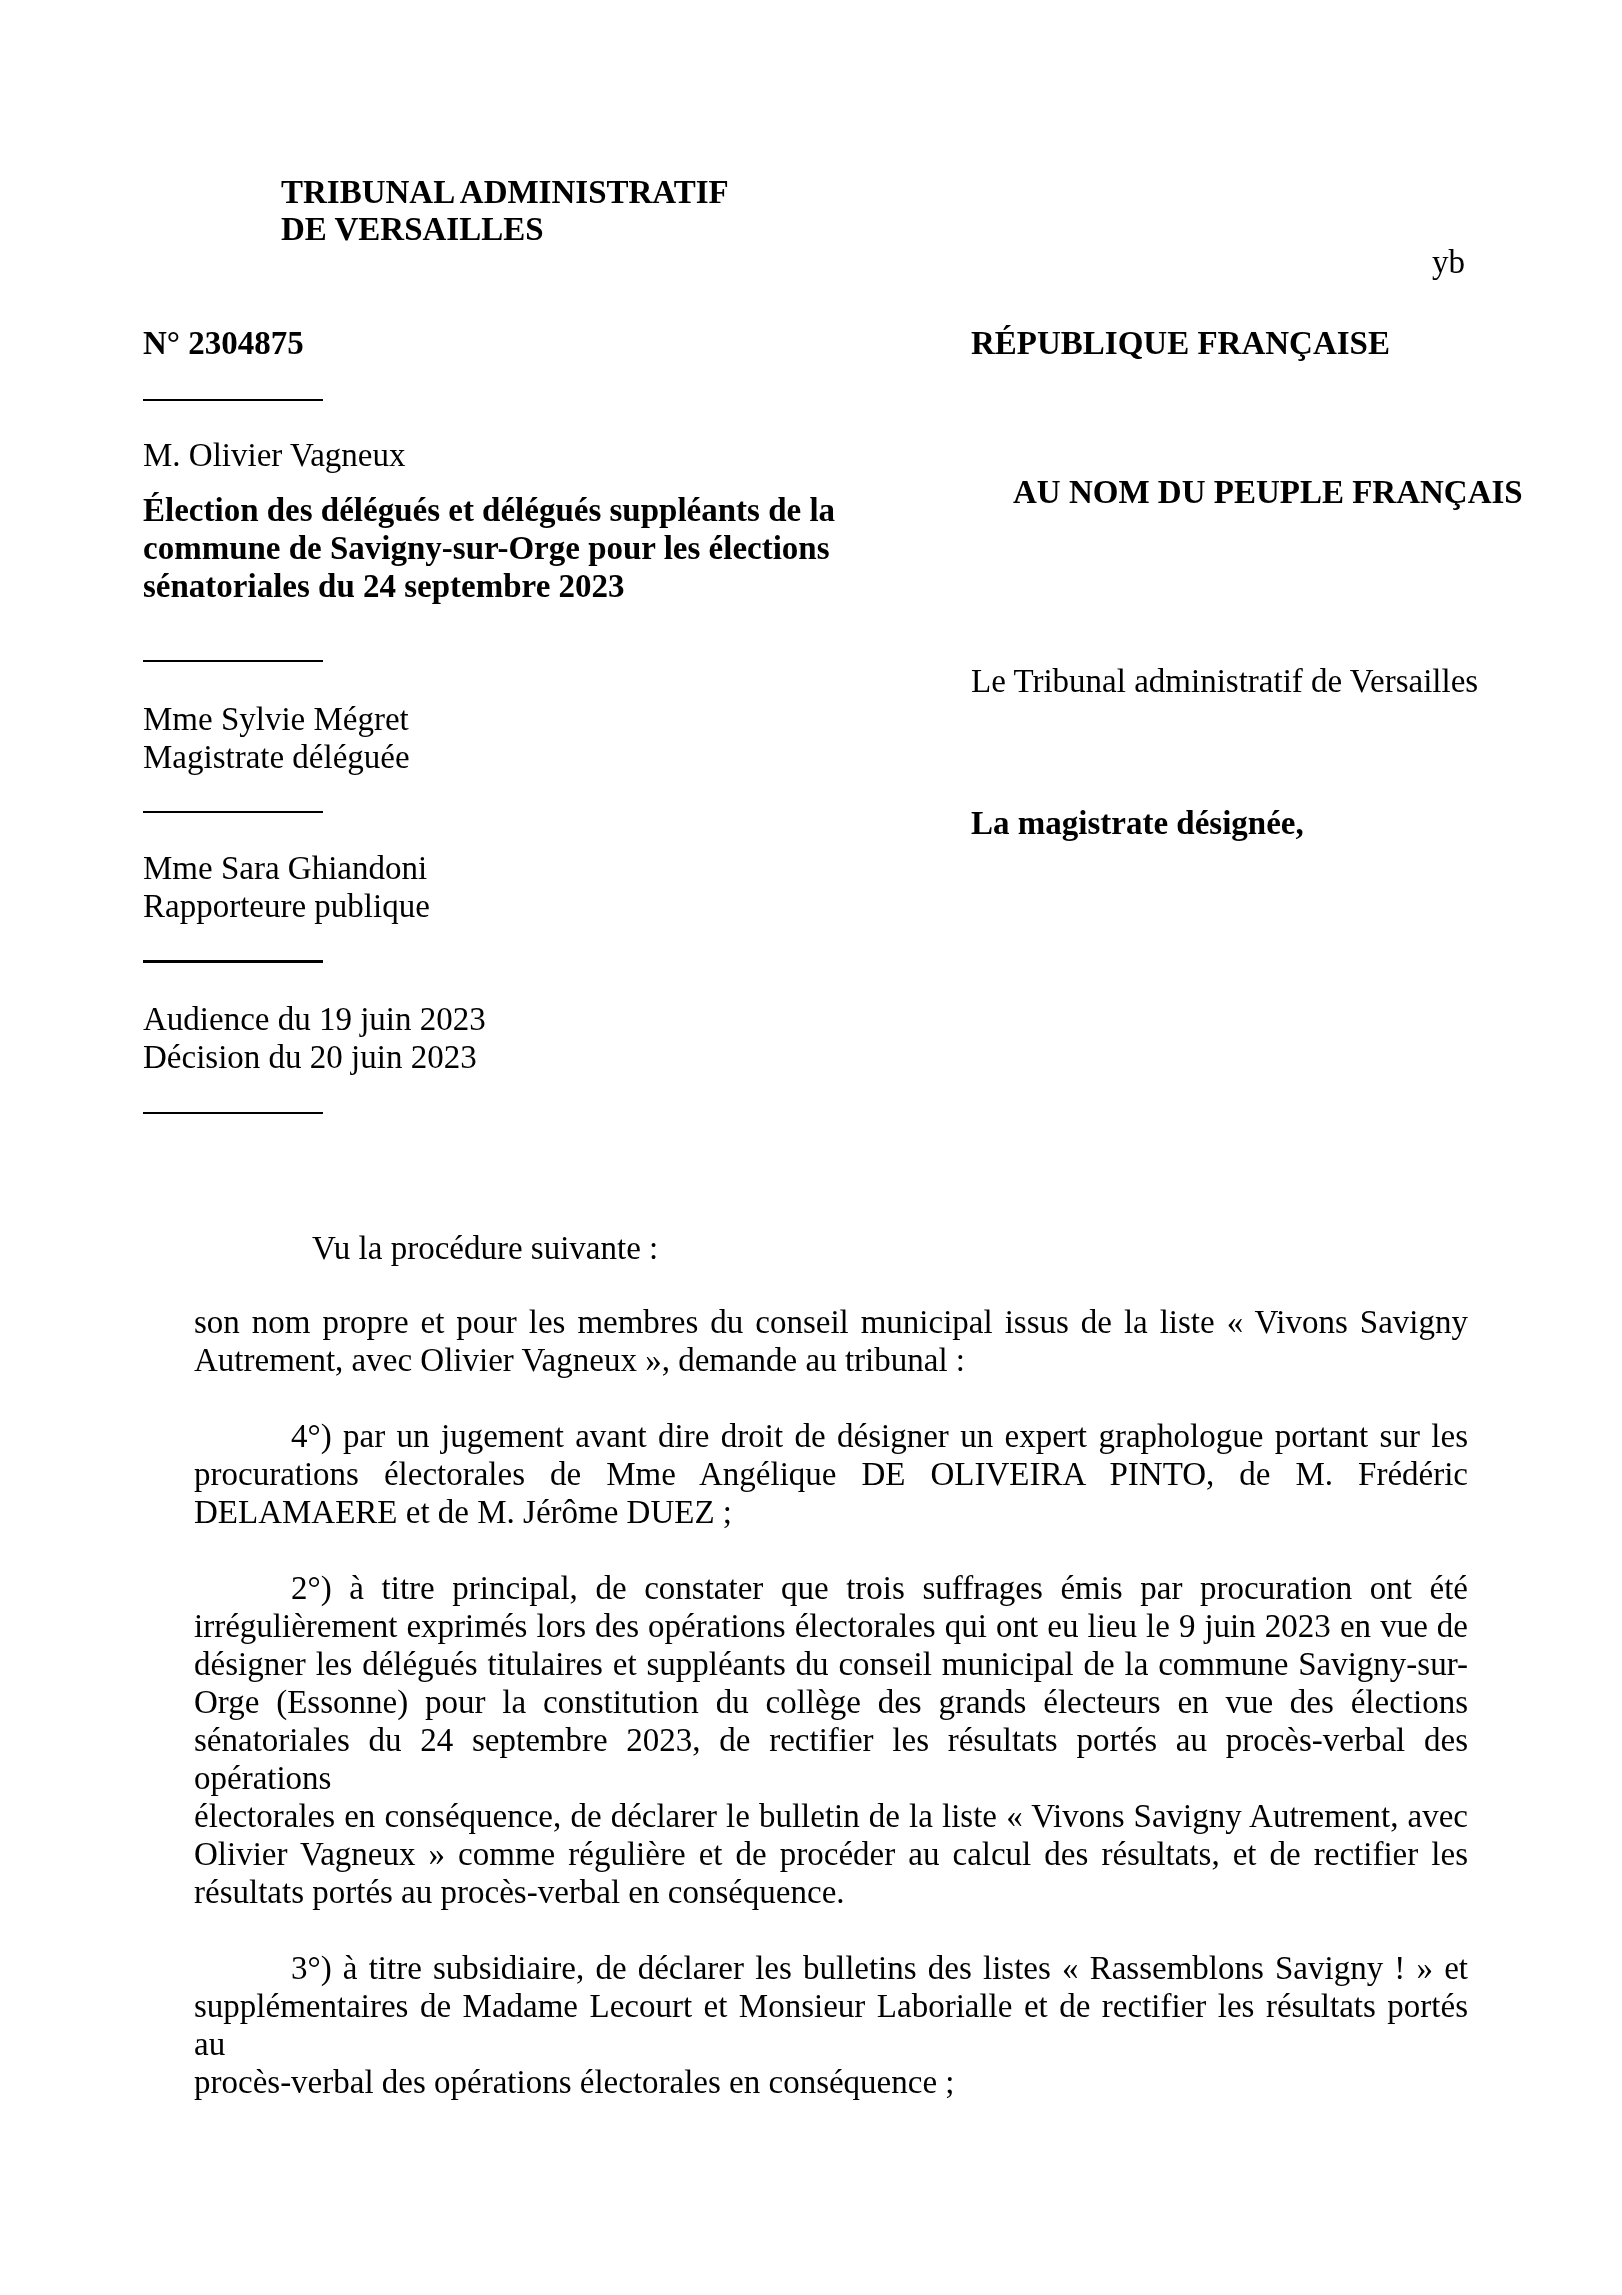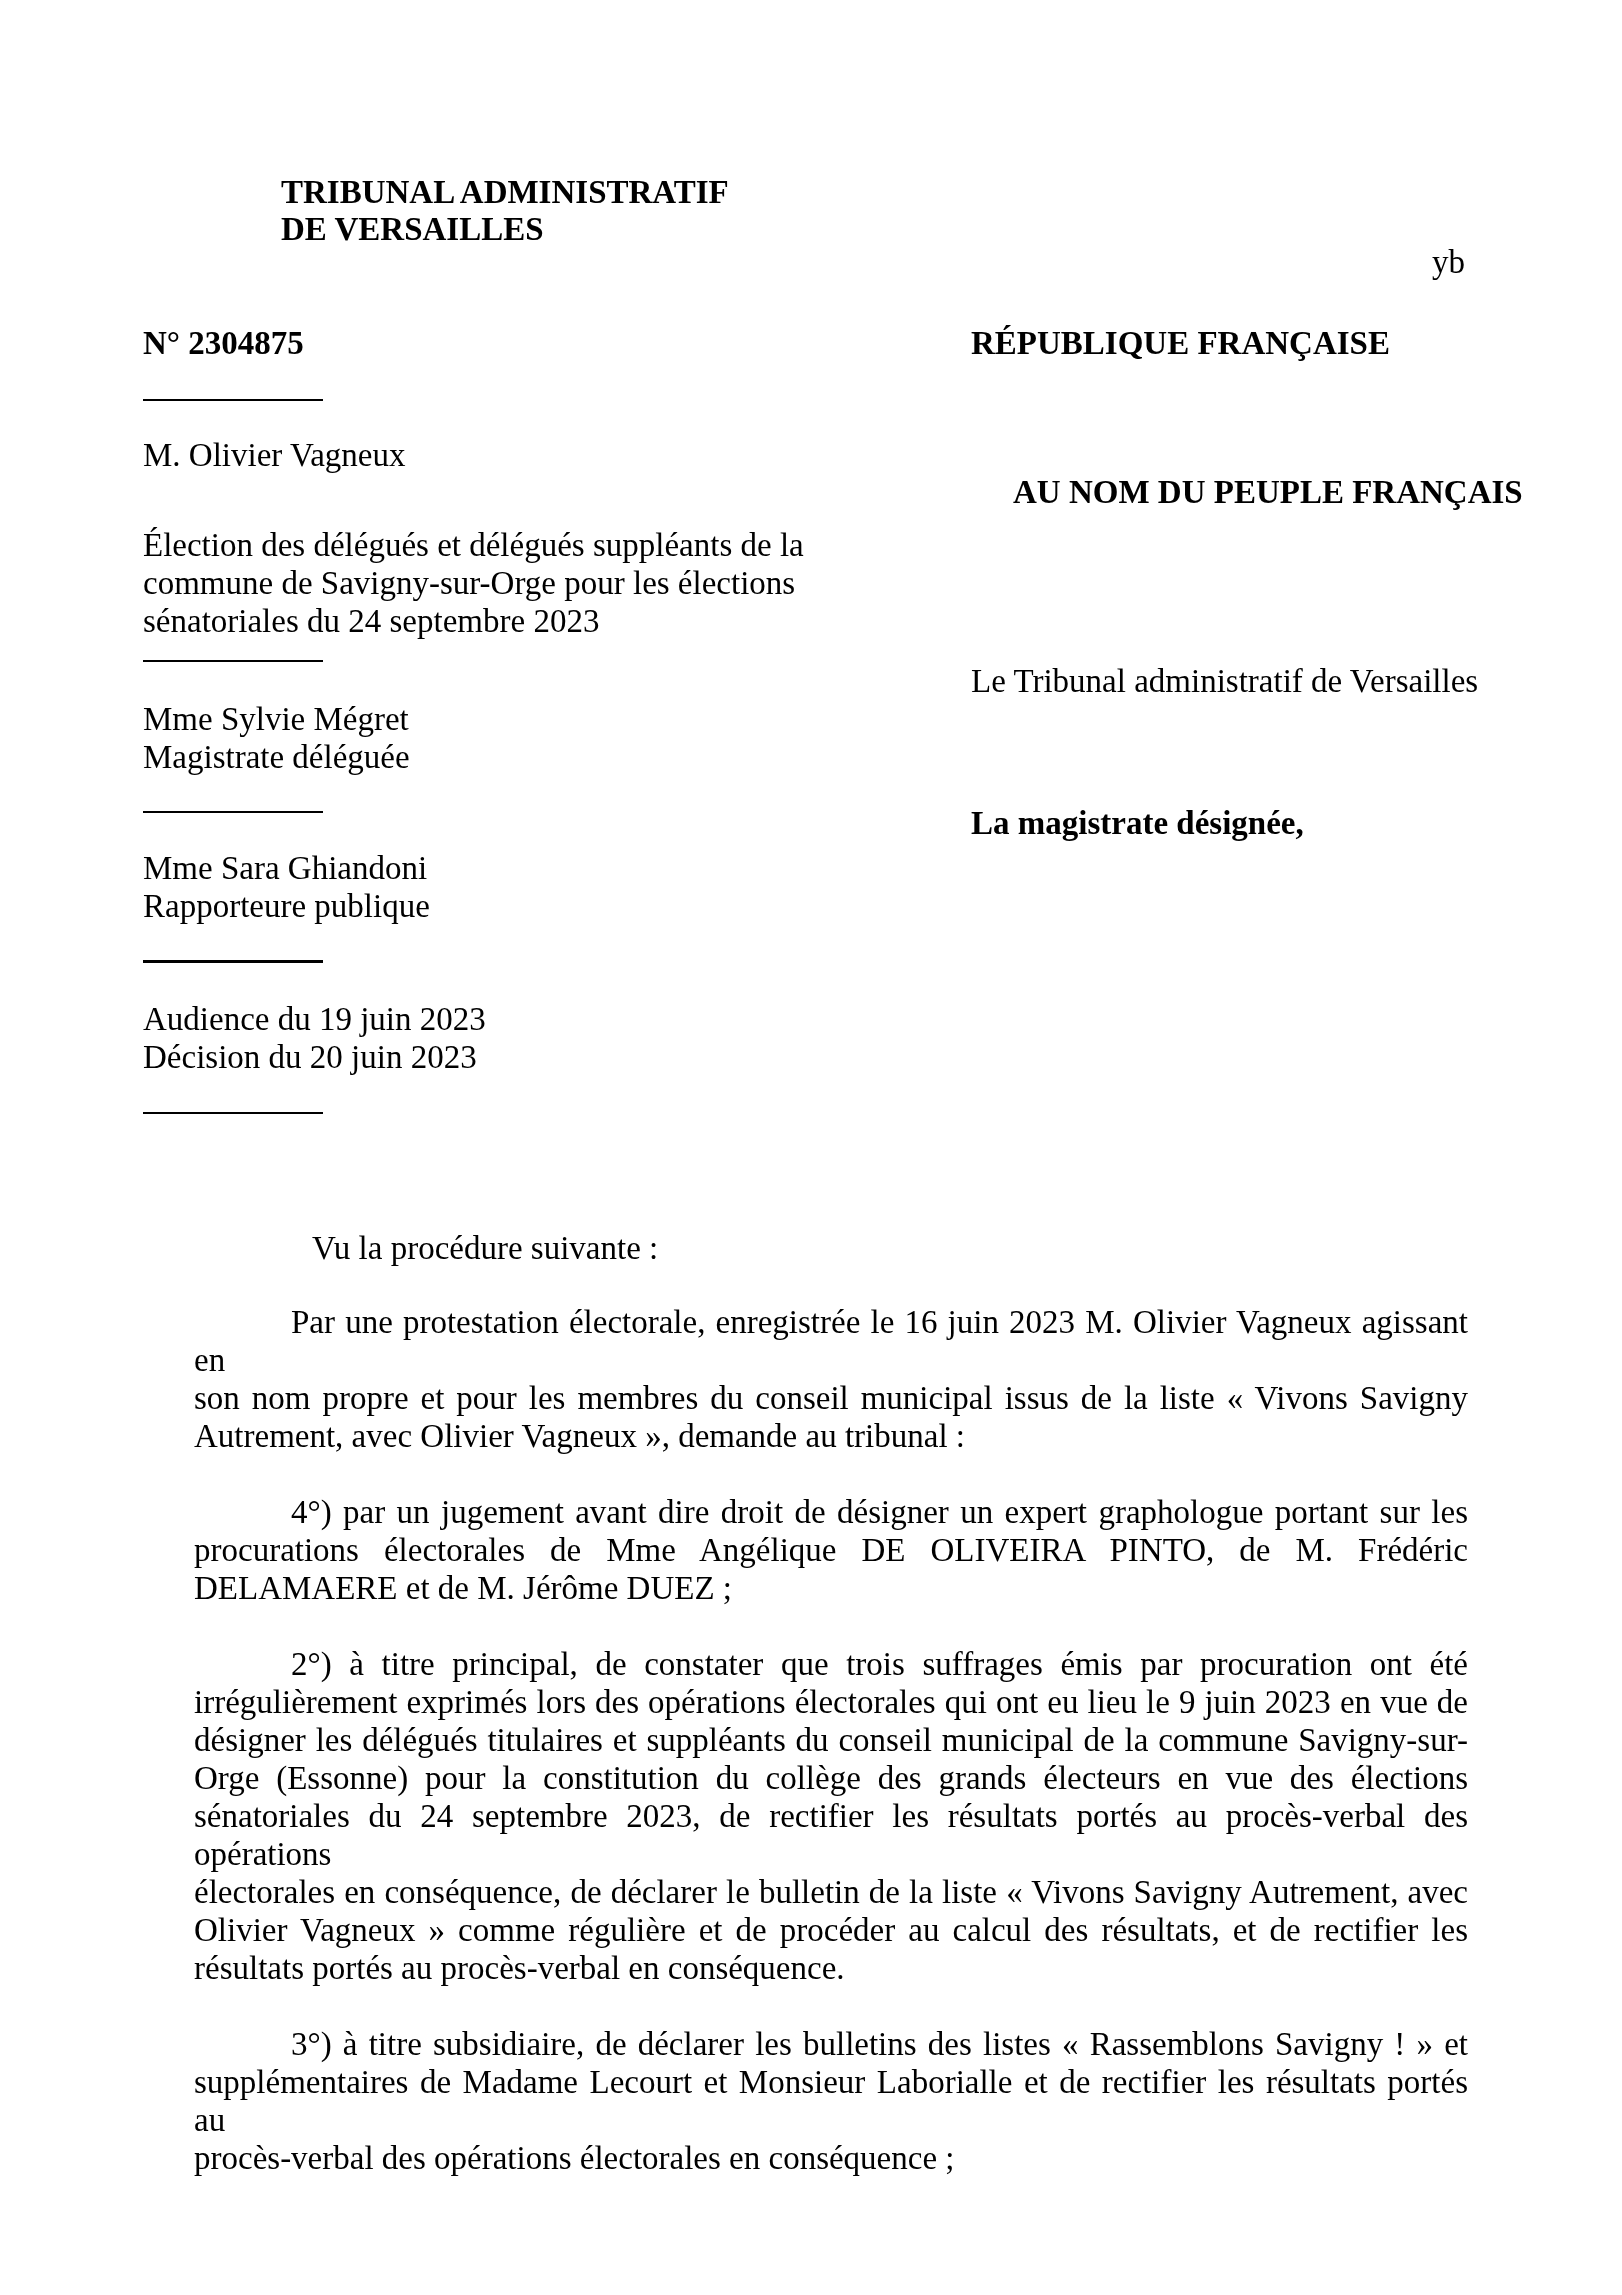--- a/index.html
+++ b/index.html
@@ -24,21 +24,21 @@
 <div class="line bold center" style="left:281px; top:173px; width:452px;">TRIBUNAL ADMINISTRATIF</div>
 <div class="line bold center" style="left:281px; top:210px; width:452px;">DE VERSAILLES</div>
 
 <div class="line" style="right:158px; top:211px;margin-top:32px;">yb</div>
 
 <div class="line bold" style="left:143px; top:324px;">N° 2304875</div>
 <div class="rule" style="left:143px; top:399px; width:180px;"></div>
 
 <div class="line" style="left:143px; top:436px;">M. Olivier Vagneux</div>
 
-<div class="block" style="left:143px; top:526px;">
+<div class="block" style="left:143px; top:491px;font-weight:bold;">
   <div>Élection des délégués et délégués suppléants de la</div>
   <div>commune de Savigny-sur-Orge pour les élections</div>
   <div>sénatoriales du 24 septembre 2023</div>
 </div>
 <div class="rule" style="left:143px; top:660px; width:180px;"></div>
 
 <div class="block" style="left:143px; top:700px;">
   <div>Mme Sylvie Mégret</div>
   <div>Magistrate déléguée</div>
 </div>
@@ -58,21 +58,20 @@
 
 <div class="line bold center" style="left:971px; top:324px; width:523px;">RÉPUBLIQUE FRANÇAISE</div>
 <div class="line bold center" style="left:971px; top:473px; width:523px;margin-left:42px;">AU NOM DU PEUPLE FRANÇAIS</div>
 <div class="line center" style="left:971px; top:662px; width:523px;">Le Tribunal administratif de Versailles</div>
 <div class="line center" style="left:971px; top:804px; width:523px;font-weight:bold;">La magistrate désignée,</div>
 
 <div class="line" style="left:312px; top:1229px;">Vu la procédure suivante :</div>
 
 <div id="body-text">
   <div class="para">
-    <span class="pline first">Par une protestation électorale, enregistrée le 16 juin 2023 M. Olivier Vagneux agissant en</span>
     <span class="pline">son nom propre et pour les membres du conseil municipal issus de la liste « Vivons Savigny</span>
     <span class="pline last">Autrement, avec Olivier Vagneux », demande au tribunal :</span>
   </div>
   <div class="para">
     <span class="pline first">4°) par un jugement avant dire droit de désigner un expert graphologue portant sur les</span>
     <span class="pline">procurations électorales de Mme Angélique DE OLIVEIRA PINTO, de M. Frédéric</span>
     <span class="pline last">DELAMAERE et de M. Jérôme DUEZ ;</span>
   </div>
   <div class="para">
     <span class="pline first">2°) à titre principal, de constater que trois suffrages émis par procuration ont été</span>

